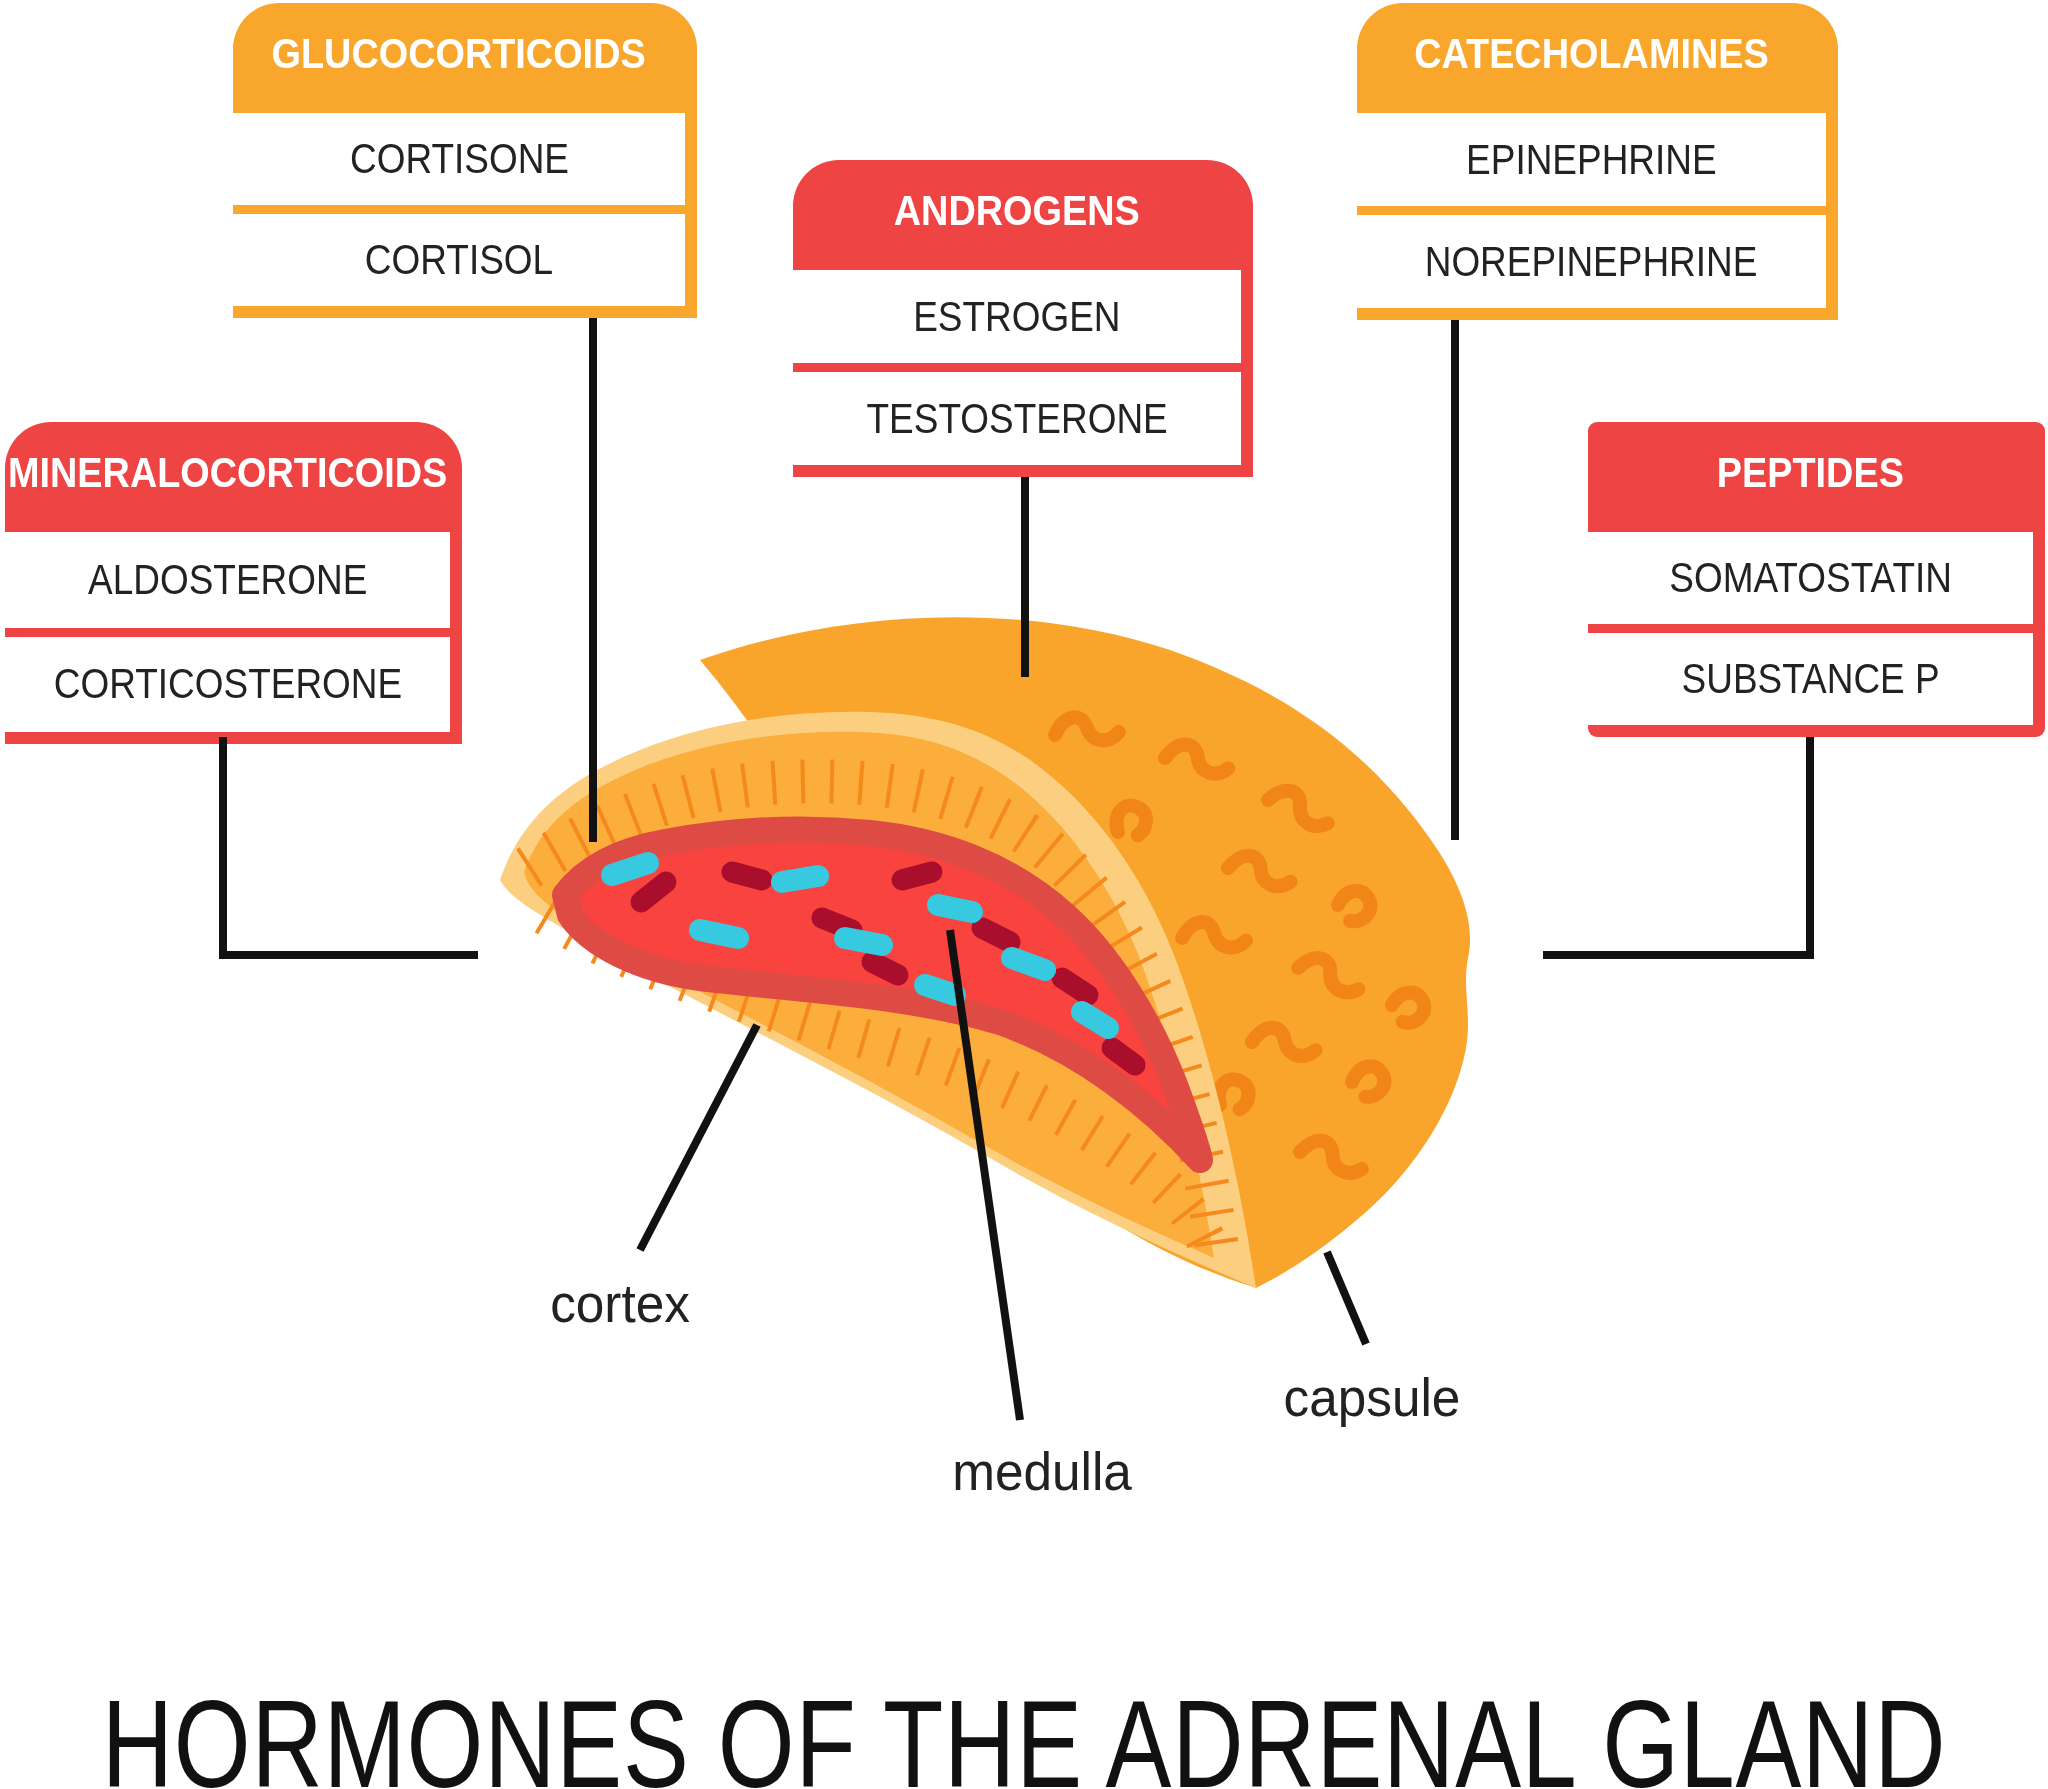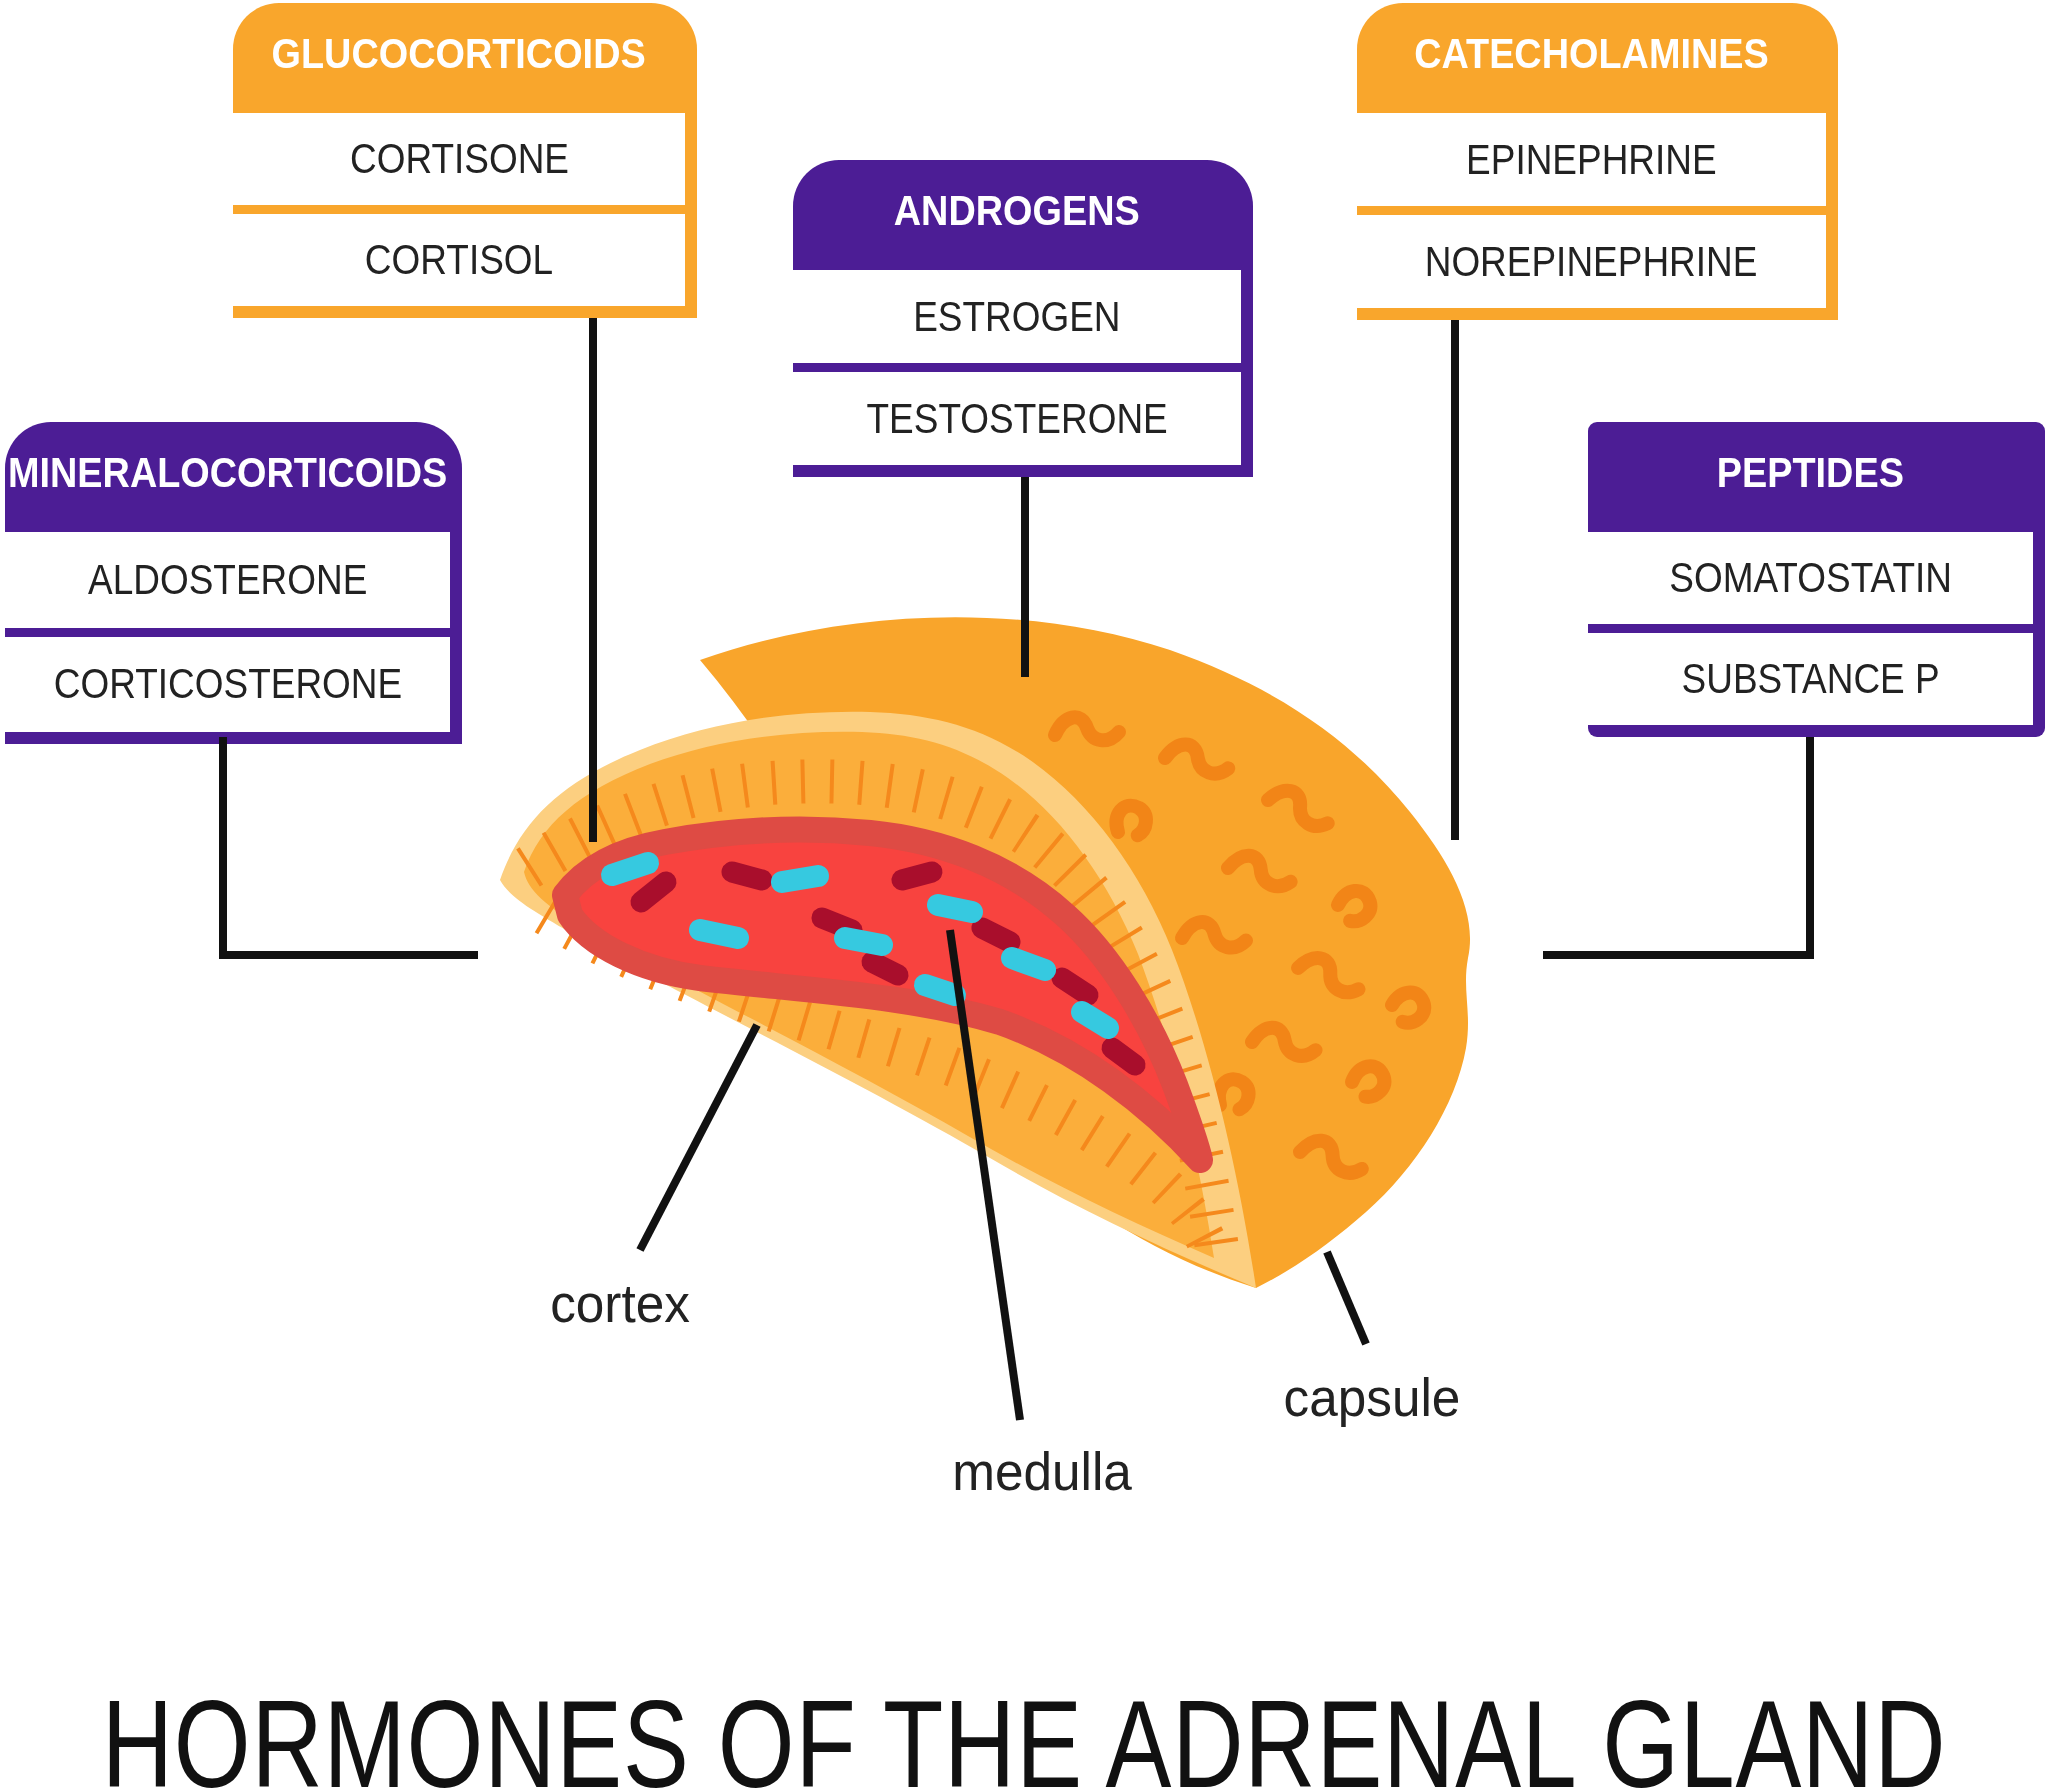--- a/index.html
+++ b/index.html
@@ -16,21 +16,21 @@
   
   .hbox{
     position:absolute;
     box-sizing:border-box;
     display:flex;flex-direction:column;
     gap:9px;
     padding:0 12px 12px 0;
     border-radius:46px 46px 0 0;
   }
   .hbox.orange{background:#F9A62C;}
-  .hbox.red{background:#4c1d95;}
+  .hbox.red{background:#ef4444;}
   .hbox-title{
     height:101px;
     display:flex;align-items:center;justify-content:center;
     color:#ffffff;
     font-size:43px;font-weight:700;
     white-space:nowrap;
   }
   .hbox-title span, .hbox-row span{display:inline-block;transform:scaleX(0.88);transform-origin:center;}
   .hbox-row{
     flex:1;

